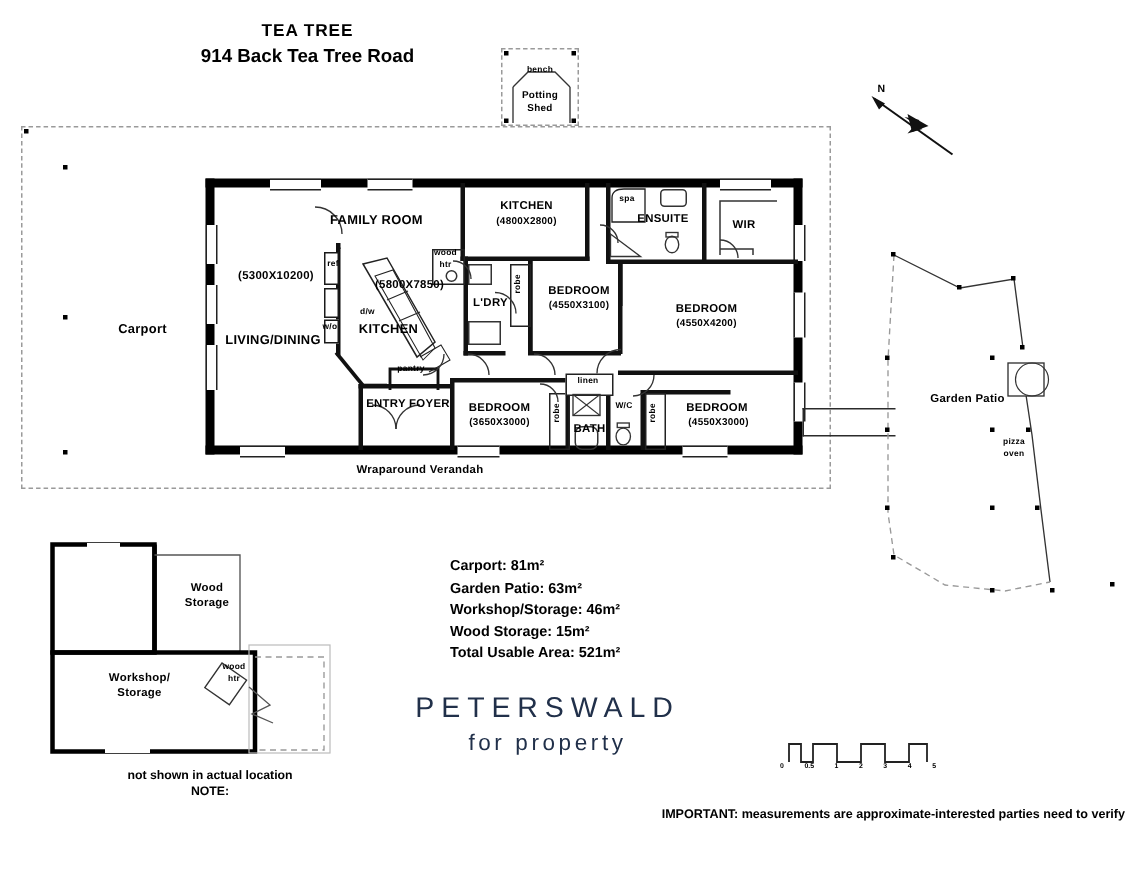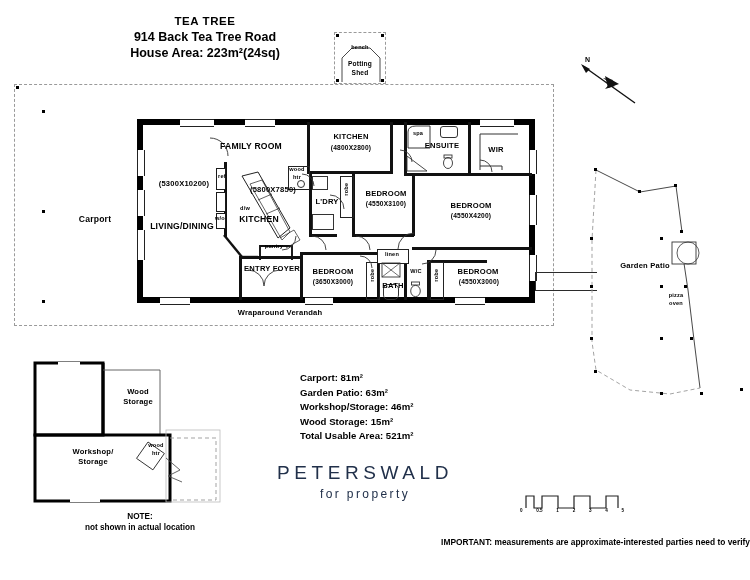--- a/index.html
+++ b/index.html
@@ -22,33 +22,32 @@
   .lbl.s9{font-size:7.6px;}
   .lbl.s8{font-size:6.6px;}
   .lbl.s7{font-size:5.6px;}
   .dim{font-weight:bold;font-size:7.2px;}
   .dashbox{position:absolute;border:1px dashed #9a9a9a;box-sizing:border-box;}
   .dot{position:absolute;width:3px;height:3px;background:#000;}
   .thinline{position:absolute;background:#2b2b2b;}
   .areas{position:absolute;font-size:9.6px;font-weight:bold;line-height:1.52;}
   .logo{position:absolute;text-align:center;color:#21304a;}
   .logo .l1{font-size:19px;letter-spacing:4.6px;font-weight:400;}
-  .logo .l2{font-size:12px;letter-spacing:2.4px;font-weight:400;margin-top:3px;}
+  .logo .l2{font-size:15px;letter-spacing:2.4px;font-weight:400;margin-top:3px;}
   .note{position:absolute;text-align:center;font-size:8.2px;font-weight:bold;line-height:1.35;}
   .imp{position:absolute;text-align:right;font-size:8.4px;font-weight:bold;width:100%;}
   svg{display:block;overflow:visible;}
   .arcs{position:absolute;left:0;top:0;pointer-events:none;}
 </style>
 </head>
 <body>
 
 <div class="abs ttl" style="left:85px;top:14px;width:240px;">
   <div class="t1">TEA TREE</div>
   <div class="t2">914 Back Tea Tree Road</div>
-  <div class="t3">House Area: 223m²(24sq)</div>
 </div>
 
 <div class="abs" style="left:575px;top:58px;width:70px;height:50px;">
   <svg width="70" height="50" viewBox="0 0 70 50">
     <line x1="8" y1="8" x2="60" y2="45" stroke="#111" stroke-width="1.4"></line>
     <polygon points="6,6 15,11 11,15" fill="#111"></polygon>
     <polygon points="28,20 40,28 30,31 38,22" fill="#111"></polygon>
     <polygon points="30,18 44,26 33,30" fill="#111"></polygon>
   </svg>
   <div class="abs" style="left:10px;top:-2px;font-size:7px;font-weight:bold;">N</div>
@@ -338,22 +337,22 @@
   </svg>
 </div>
 <div class="lbl s9" style="left:110px;top:388px;width:56px;">Wood</div>
 <div class="lbl s9" style="left:110px;top:398px;width:56px;">Storage</div>
 <div class="lbl s9" style="left:58px;top:448px;width:70px;">Workshop/</div>
 <div class="lbl s9" style="left:58px;top:458px;width:70px;">Storage</div>
 <div class="lbl s7" style="left:142px;top:442px;width:28px;">wood</div>
 <div class="lbl s7" style="left:142px;top:450px;width:28px;">htr</div>
 
 <div class="note" style="left:55px;top:511px;width:170px;">
+  <div>not shown in actual location</div>
   <div>NOTE:</div>
-  <div>not shown in actual location</div>
 </div>
 
 <div class="areas" style="left:300px;top:371px;">
   <div>Carport: 81m²</div>
   <div>Garden Patio: 63m²</div>
   <div>Workshop/Storage: 46m²</div>
   <div>Wood Storage: 15m²</div>
   <div>Total Usable Area: 521m²</div>
 </div>
 

